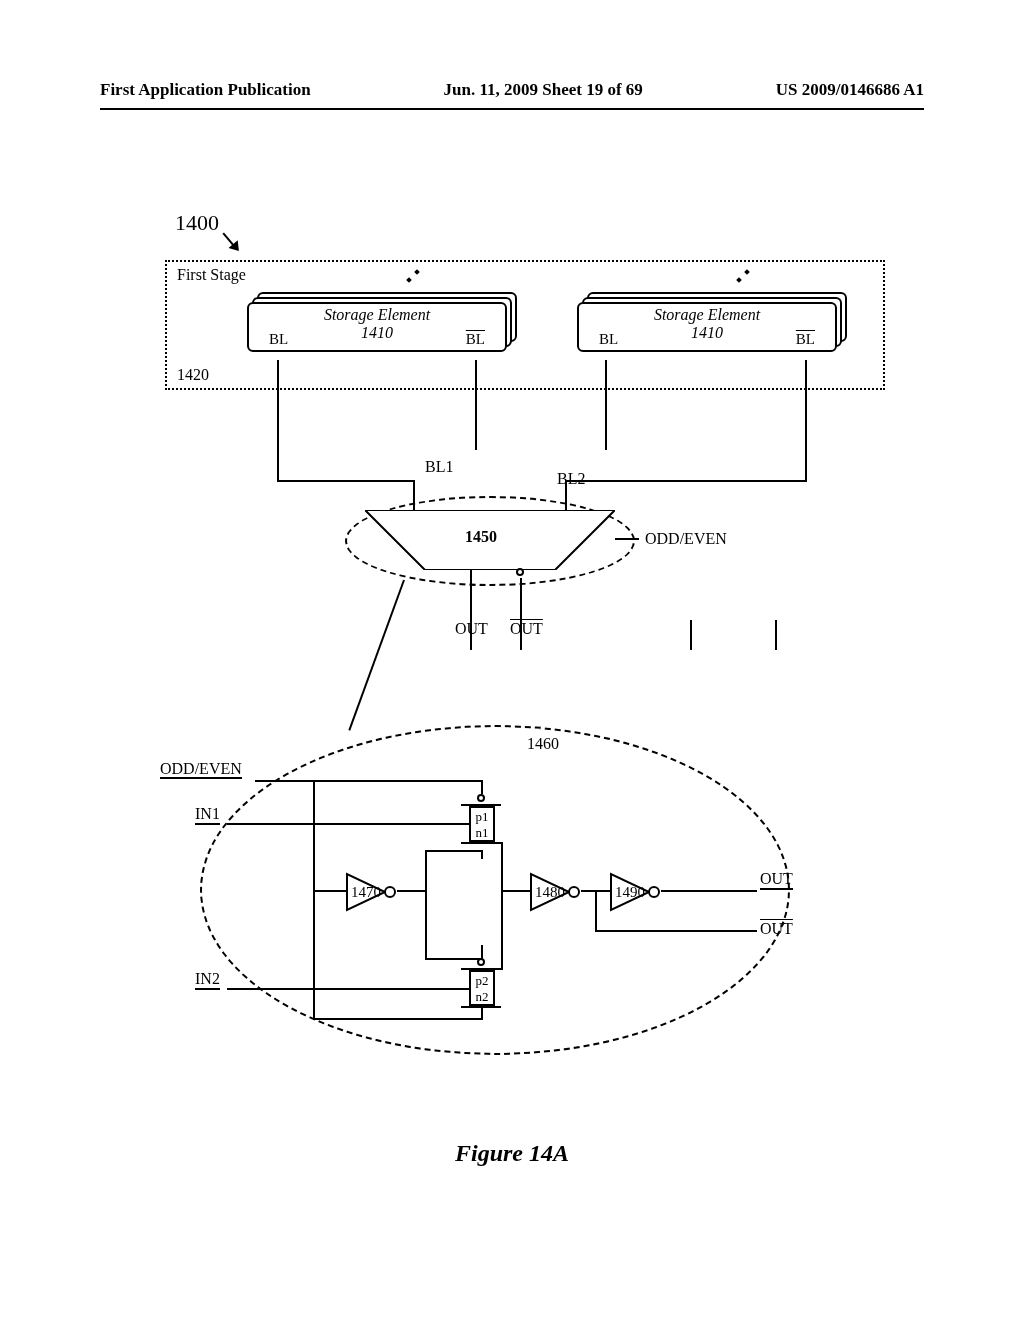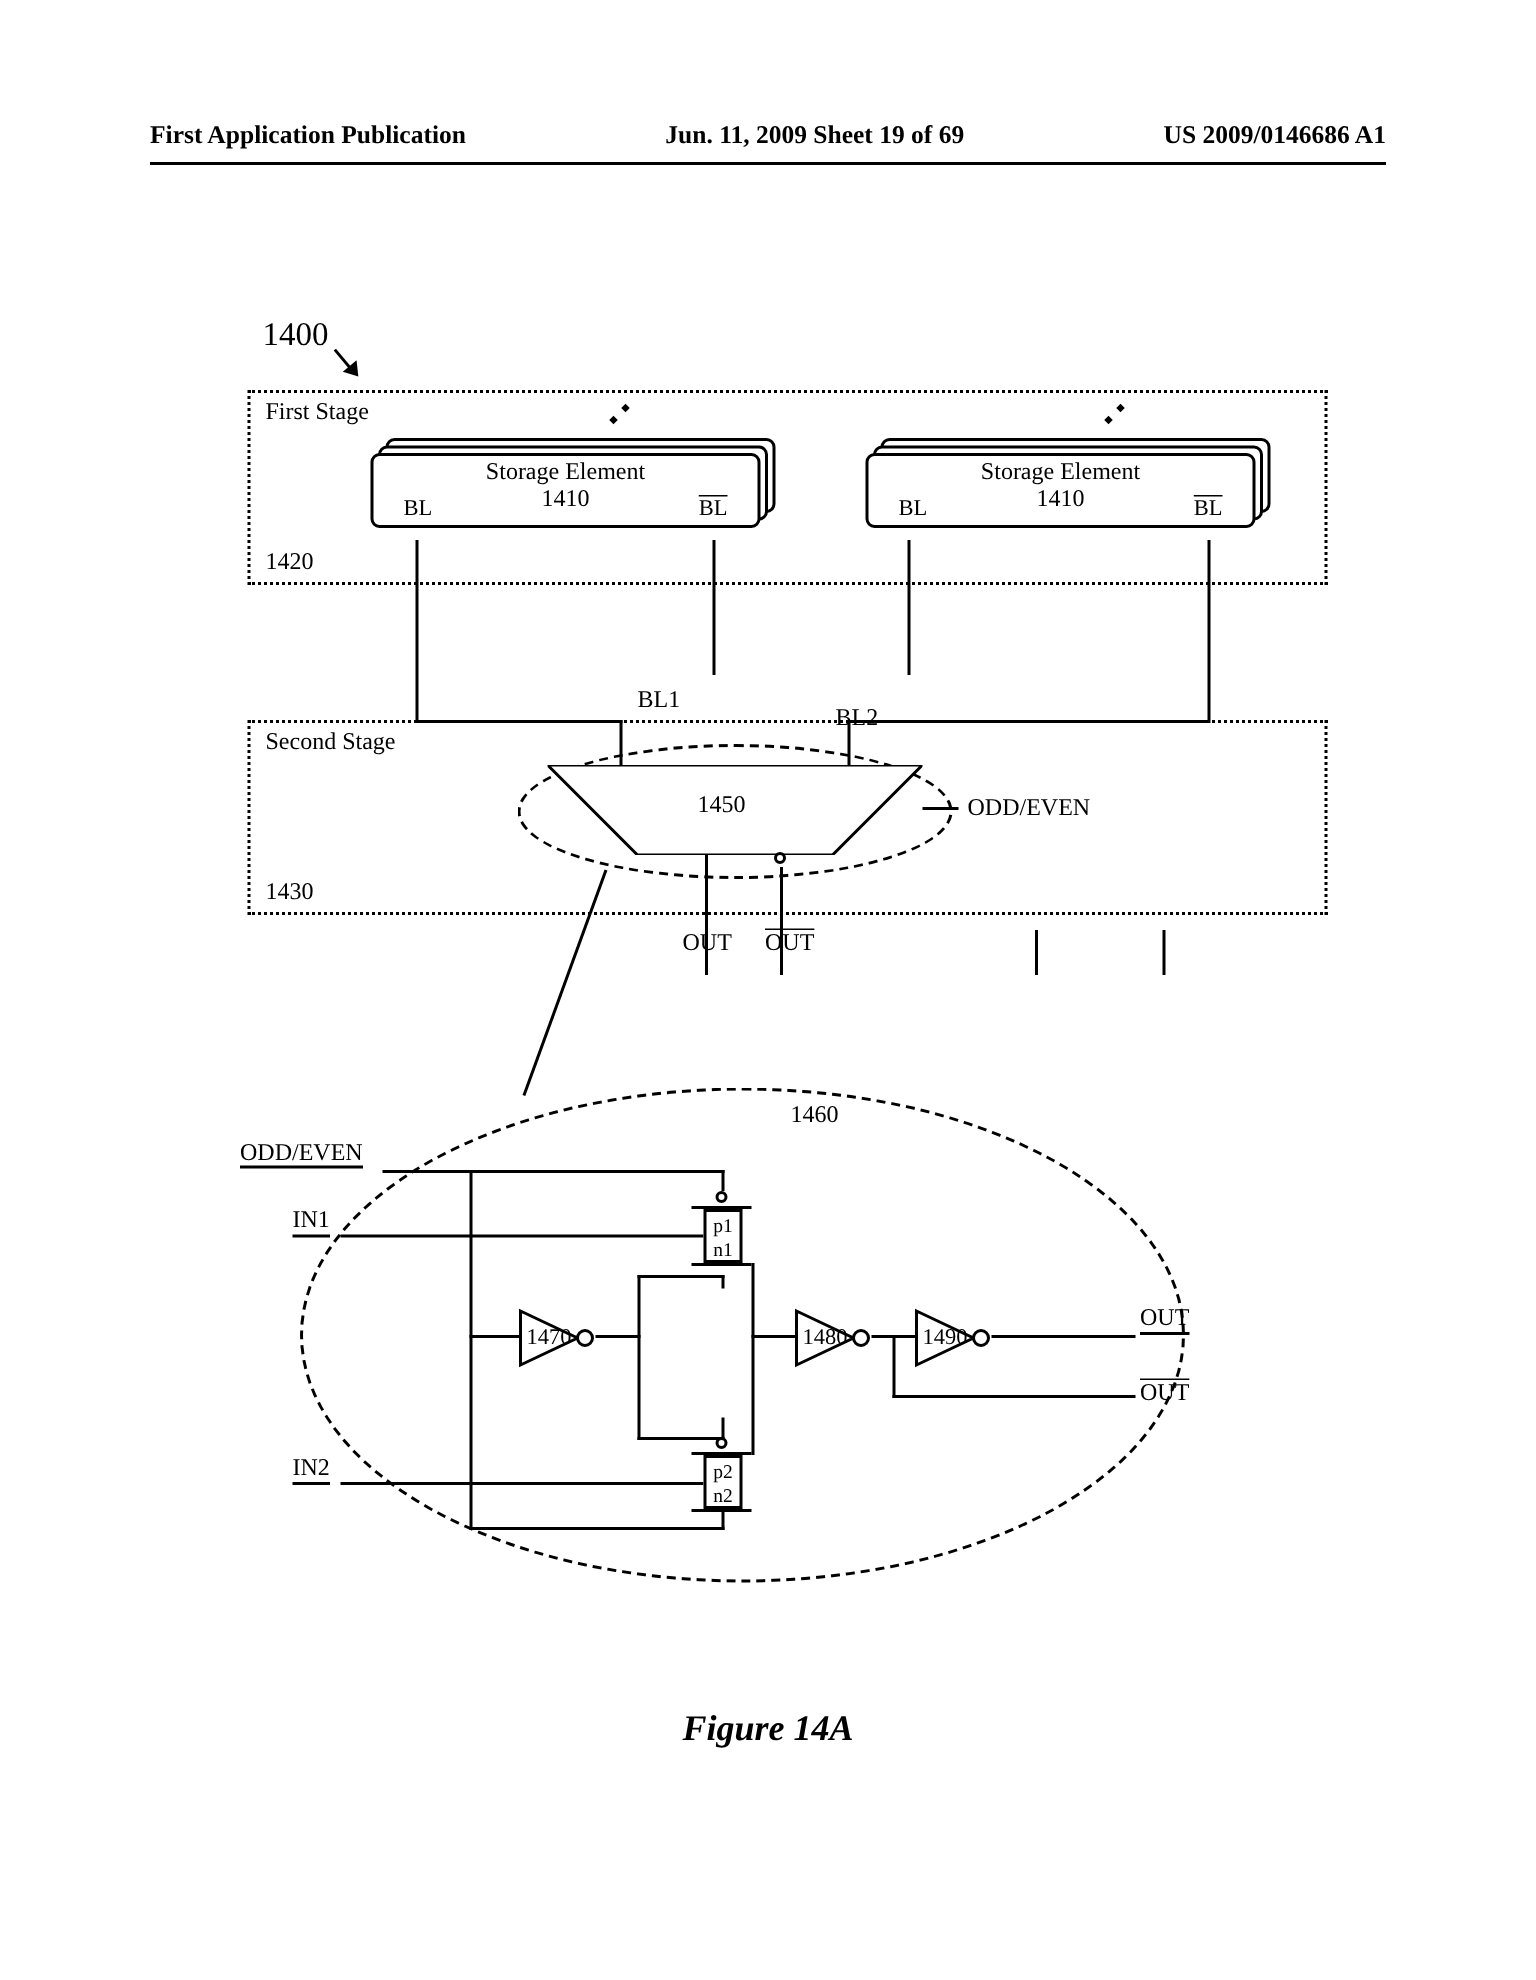--- a/index.html
+++ b/index.html
@@ -109,20 +109,21 @@
   .sb3 { top: 0; left: 10px; }
   .sb2 { top: 5px; left: 5px; }
   .sb1 { top: 10px; left: 0; }
   .storage-label {
     position: absolute;
     top: 2px;
     left: 50%;
     transform: translateX(-50%);
     text-align: center;
     white-space: nowrap;
+    font-style: italic;
   }
   .bl-label {
     position: absolute;
     bottom: 2px;
     font-size: 15px;
   }
   .bl-l { left: 20px; }
   .bl-r { right: 20px; }
   .overline { text-decoration: overline; }
   .tick {
@@ -148,20 +149,21 @@
     left: 200px;
     width: 250px;
     height: 60px;
   }
   .mux svg { width: 100%; height: 100%; }
   .mux-label {
     position: absolute;
     top: 328px;
     left: 300px;
     font-size: 16px;
+    font-weight: bold;
   }
   .mux-ellipse {
     position: absolute;
     top: 296px;
     left: 180px;
     width: 290px;
     height: 90px;
     border: 2px dashed #000;
     border-radius: 50%;
     pointer-events: none;
@@ -346,24 +348,20 @@
   <div class="wire" style="top:160px; left:310px; width:2px; height:90px"></div>
   <div class="wire" style="top:160px; left:440px; width:2px; height:90px"></div>
 
   <div class="wire" style="top:160px; left:640px; width:2px; height:120px"></div>
   <div class="wire" style="top:280px; left:400px; width:242px; height:2px"></div>
   <div class="wire" style="top:280px; left:400px; width:2px; height:30px"></div>
 
   <span class="bl-tag bl1-tag">BL1</span>
   <span class="bl-tag bl2-tag">BL2</span>
 
-  <div class="stage second-stage">
-    <div class="stage-label">Second Stage</div>
-    <div class="stage-ref">1430</div>
-  </div>
 
   <div class="mux-ellipse"></div>
   <div class="mux">
     <svg viewBox="0 0 250 60">
       <polygon points="0,0 250,0 190,60 60,60" fill="#fff" stroke="#000" stroke-width="2"></polygon>
     </svg>
   </div>
   <div class="mux-label">1450</div>
   <div class="wire" style="top:338px; left:450px; width:24px; height:2px"></div>
   <div class="odd-even">ODD/EVEN</div>

